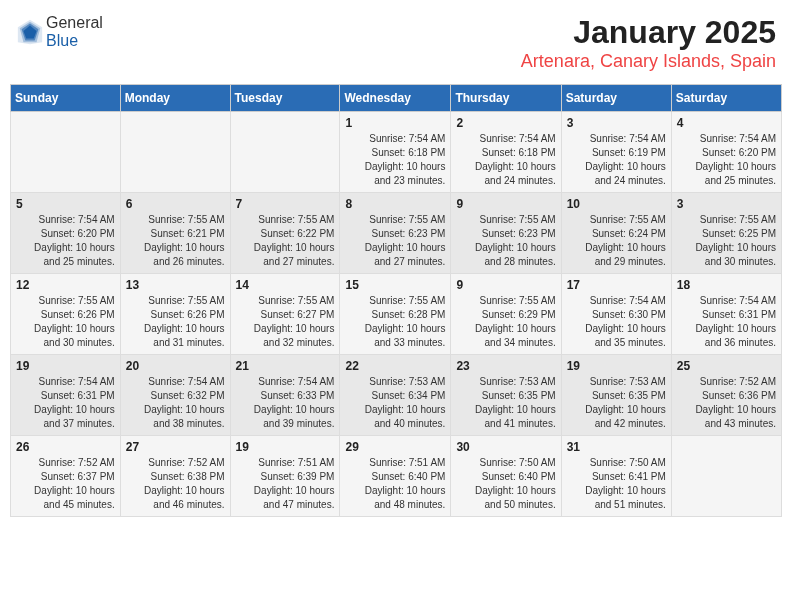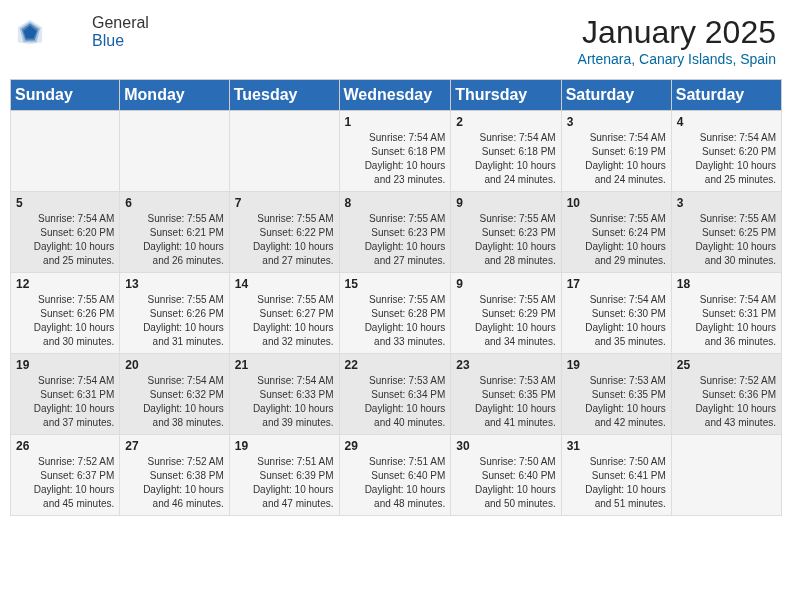--- a/index.html
+++ b/index.html
@@ -13,52 +13,51 @@
     .header {
       display: flex;
       justify-content: space-between;
       align-items: flex-start;
       margin-bottom: 8px;
       padding: 4px 6px;
     }
     .logo {
       display: flex;
       align-items: center;
-      gap: 46px;
     }
     .logo-general { color: #333; }
     .logo-blue { color: #1a5fa8; }
     .logo-icon {
       width: 28px;
       height: 28px;
       margin-right: 2px;
     }
     .title-block {
       text-align: right;
     }
     .month-title {
       font-size: 32px;
-      font-weight: normal;
+      font-weight: bold;
       color: #222;
     }
     .subtitle {
-      font-size: 14px;
-      color: #0369a1;
+      font-size: 18px;
+      color: #ef4444;
     }
     table {
       width: 100%;
       border-collapse: collapse;
       font-size: 11px;
     }
     thead tr th {
       background-color: #2a6cb5;
       color: #fff;
       padding: 6px 4px;
       text-align: left;
-      font-size: 16px;
+      font-size: 12px;
       font-weight: bold;
       border: 1px solid #ccc;
     }
     tbody tr td {
       vertical-align: top;
       padding: 4px 5px;
       border: 1px solid #ddd;
       min-height: 80px;
       height: 80px;
       width: 113px;

